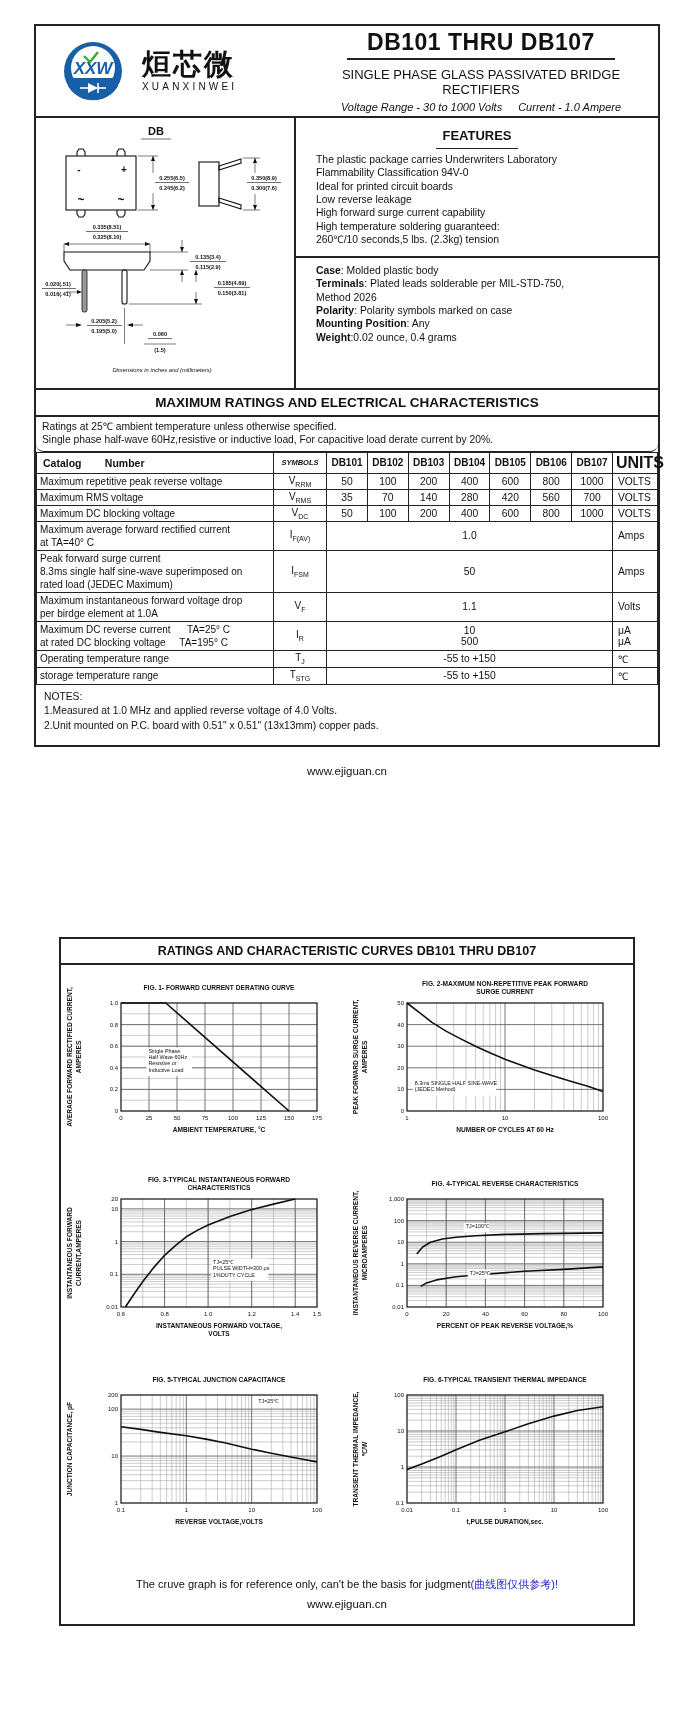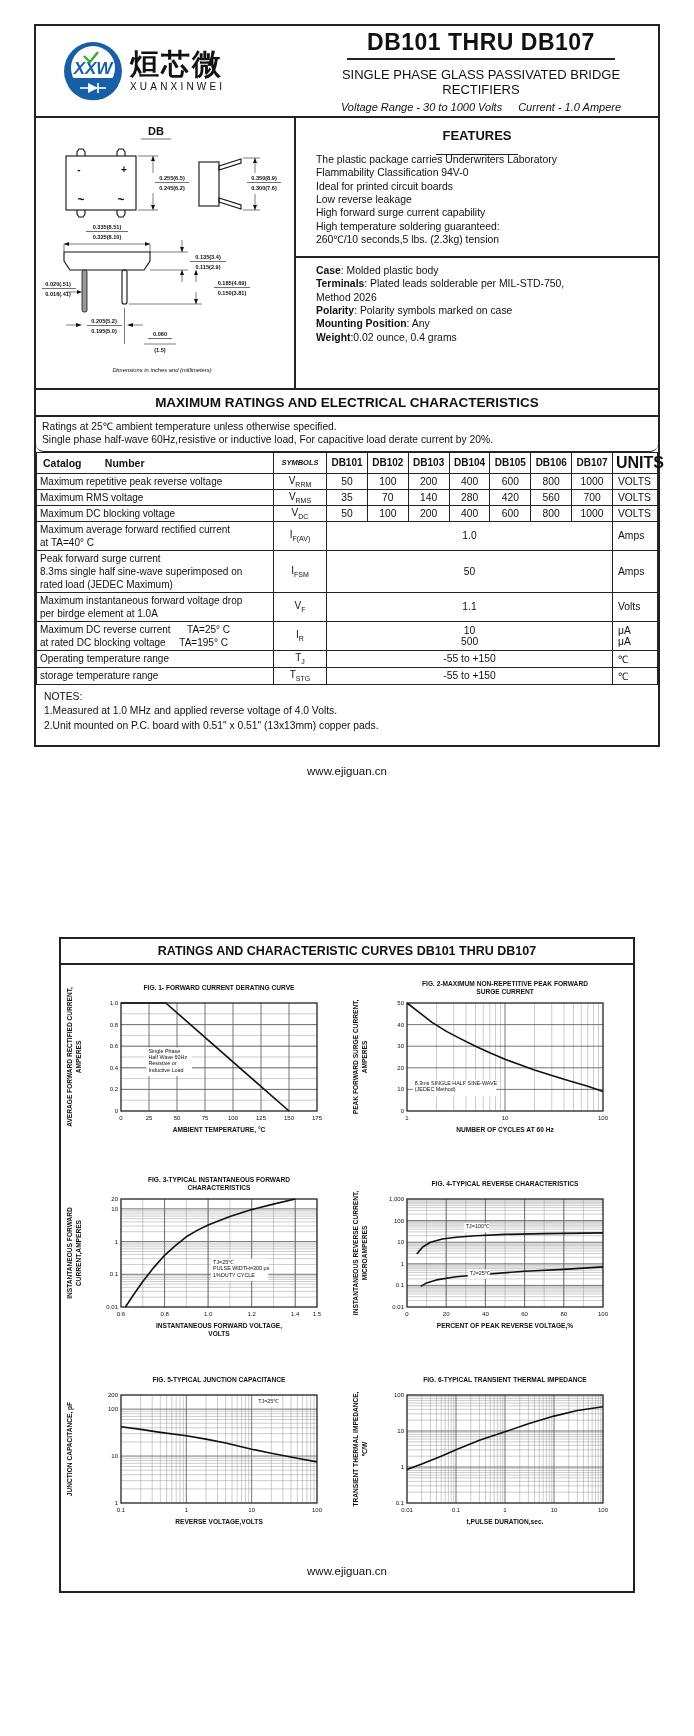--- a/index.html
+++ b/index.html
@@ -1,36 +1,36 @@
 <!DOCTYPE html>
 <html><head>
 <meta charset="utf-8">
 <style>
   html,body{margin:0;padding:0;background:#fff;}
   body{width:694px;font-family:"Liberation Sans",sans-serif;color:#111;-webkit-font-smoothing:antialiased;}
   .page1{margin:24px 34px 0;}
   .sheet{border:2px solid #222;}
   
   .hdr{display:flex;border-bottom:2px solid #222;height:90px;align-items:center;}
-  .logo{display:flex;align-items:center;gap:4px;padding-left:24px;width:250px;}
+  .logo{display:flex;align-items:center;gap:16px;padding-left:24px;width:250px;}
   .logo-text{display:flex;flex-direction:column;line-height:1;}
   .logo-cn{font-size:29px;font-weight:bold;letter-spacing:2px;}
   .logo-en{font-size:10px;letter-spacing:3.2px;margin-top:3px;}
   .hdr-right{flex:1;text-align:center;padding-right:6px;}
   .part-title{font-size:23px;font-weight:bold;display:inline-block;border-bottom:2px solid #222;padding:0 20px 2px;letter-spacing:.5px;}
   .subtitle{font-size:13px;font-weight:normal;margin-top:7px;}
   .vrline{font-size:11px;font-style:italic;margin-top:4px;display:flex;justify-content:center;gap:16px;}
   
   .mainrow{display:flex;border-bottom:2px solid #222;}
   .pkg{width:258px;border-right:2px solid #222;padding:2px 0 2px;}
   .rightcol{flex:1;display:flex;flex-direction:column;}
   .features{border-bottom:2px solid #222;padding:6px 12px 8px;min-height:124px;}
   .mech{padding:6px 12px 10px;min-height:112px;}
   .boxhead{text-align:center;font-weight:bold;font-size:13px;margin:4px 0 10px;}
-  .boxhead span{border-bottom:1.6px solid #222;padding:0 6px 11px;text-align:center;}
+  .boxhead span{border-bottom:1.6px solid #222;padding:0 6px 5px;text-align:center;}
   .txtline{font-size:10.4px;line-height:1.28;padding-left:8px;}
   .txtline b{font-weight:bold;}
   
   .banner{border-bottom:2px solid #222;text-align:center;font-weight:bold;font-size:13.5px;padding:5px 0;}
   .conds{border-bottom:1px solid #222;padding:3px 6px 4px;font-size:10.3px;line-height:1.3;border-radius:8px;}
   
   table{border-collapse:collapse;width:100%;table-layout:fixed;}
   td,th{border:1px solid #222;font-size:10px;padding:1px 3px;vertical-align:middle;}
   th.cat{text-align:left;white-space:pre;font-size:10.5px;padding-left:6px;}
   th.symh{font-style:italic;font-weight:bold;font-size:7.5px;text-align:center;}
@@ -786,15 +786,18 @@
             <text x="55" y="100" text-anchor="end" font-size="6" fill="#111">1</text>
             <text x="55" y="64" text-anchor="end" font-size="6" fill="#111">10</text>
             <text x="55" y="28" text-anchor="end" font-size="6" fill="#111">100</text>
             <text x="156" y="13" text-anchor="middle" font-size="6.6" font-weight="bold" fill="#111">FIG. 6-TYPICAL TRANSIENT THERMAL IMPEDANCE</text>
             <text x="156" y="155" text-anchor="middle" font-size="6.6" font-weight="bold" fill="#111">t,PULSE DURATION,sec.</text>
             <text x="9" y="80" text-anchor="middle" font-size="6.6" font-weight="bold" fill="#111" transform="rotate(-90 9 80)">TRANSIENT THERMAL IMPEDANCE,</text>
             <text x="17.5" y="80" text-anchor="middle" font-size="6.6" font-weight="bold" fill="#111" transform="rotate(-90 17.5 80)">℃/W</text>
           </svg>
         </figure>
       </div>
+    <div class="disclaimer">
+      <span>The cruve graph is for reference only, can't be the basis for judgment</span><span class="disc-cn">(曲线图仅供参考)!</span>
+    </div>
     <div class="p2-url">www.ejiguan.cn</div>
   </div>
 </div>
 
 </body></html>

